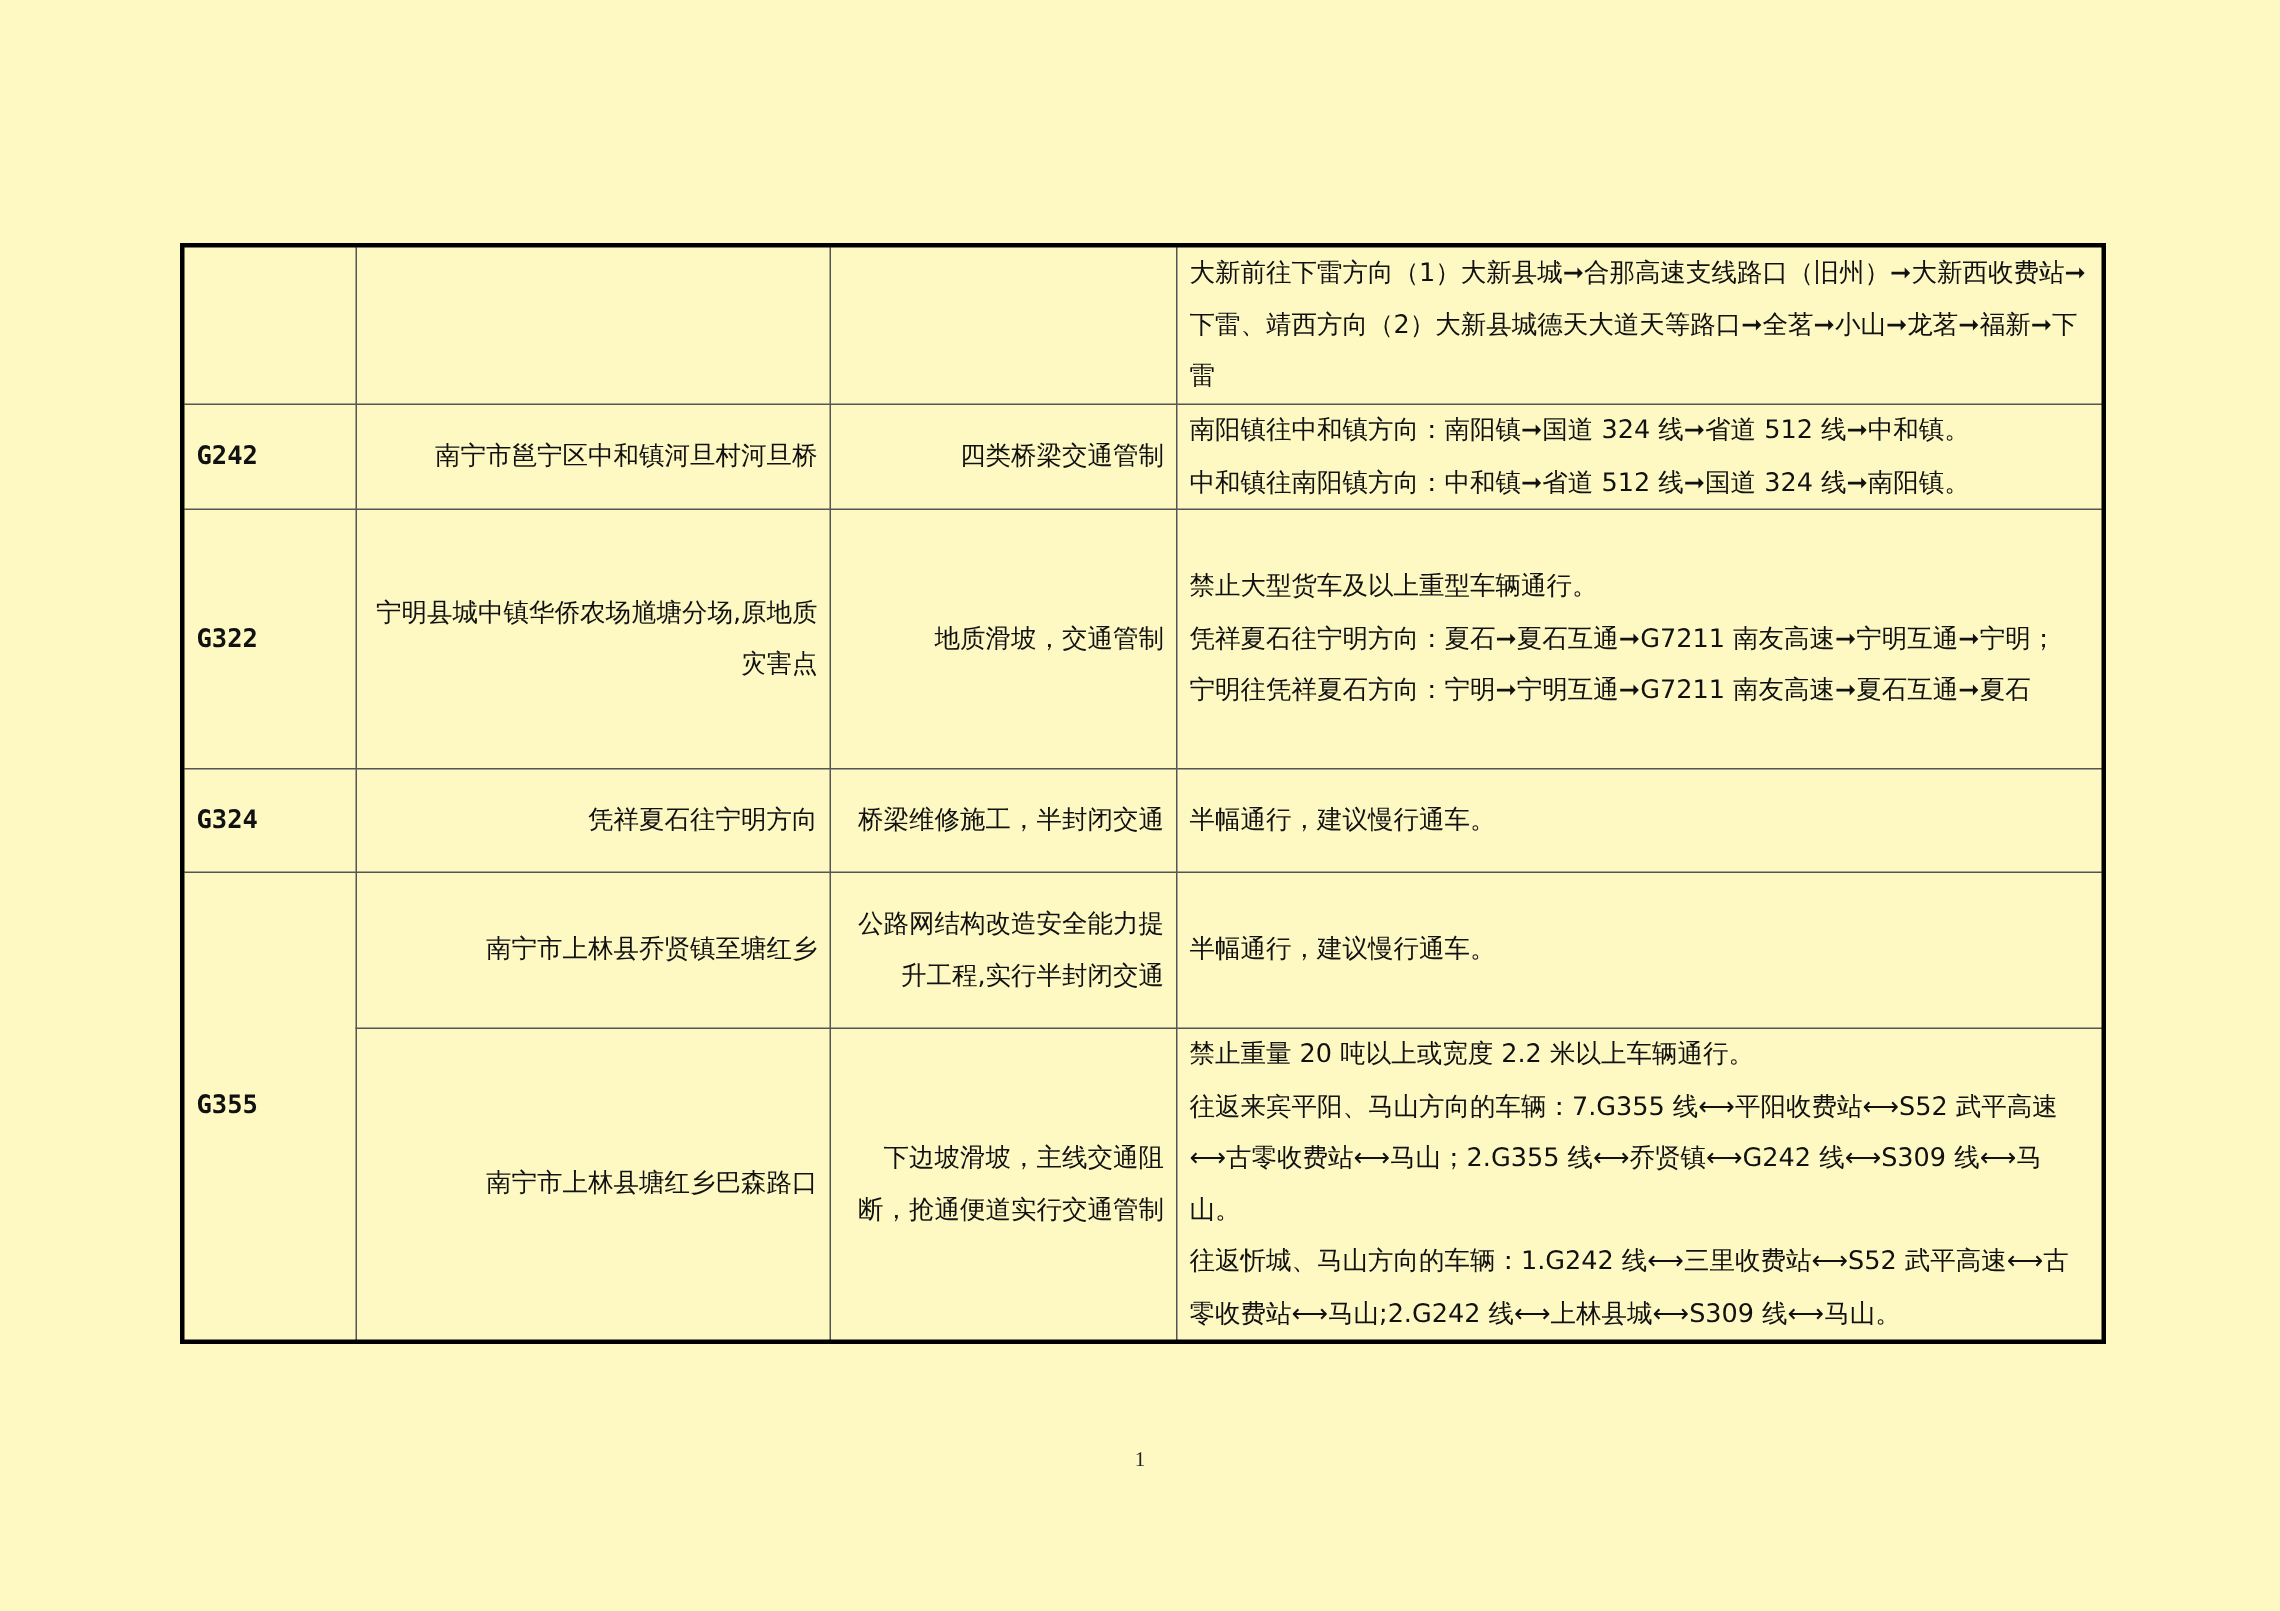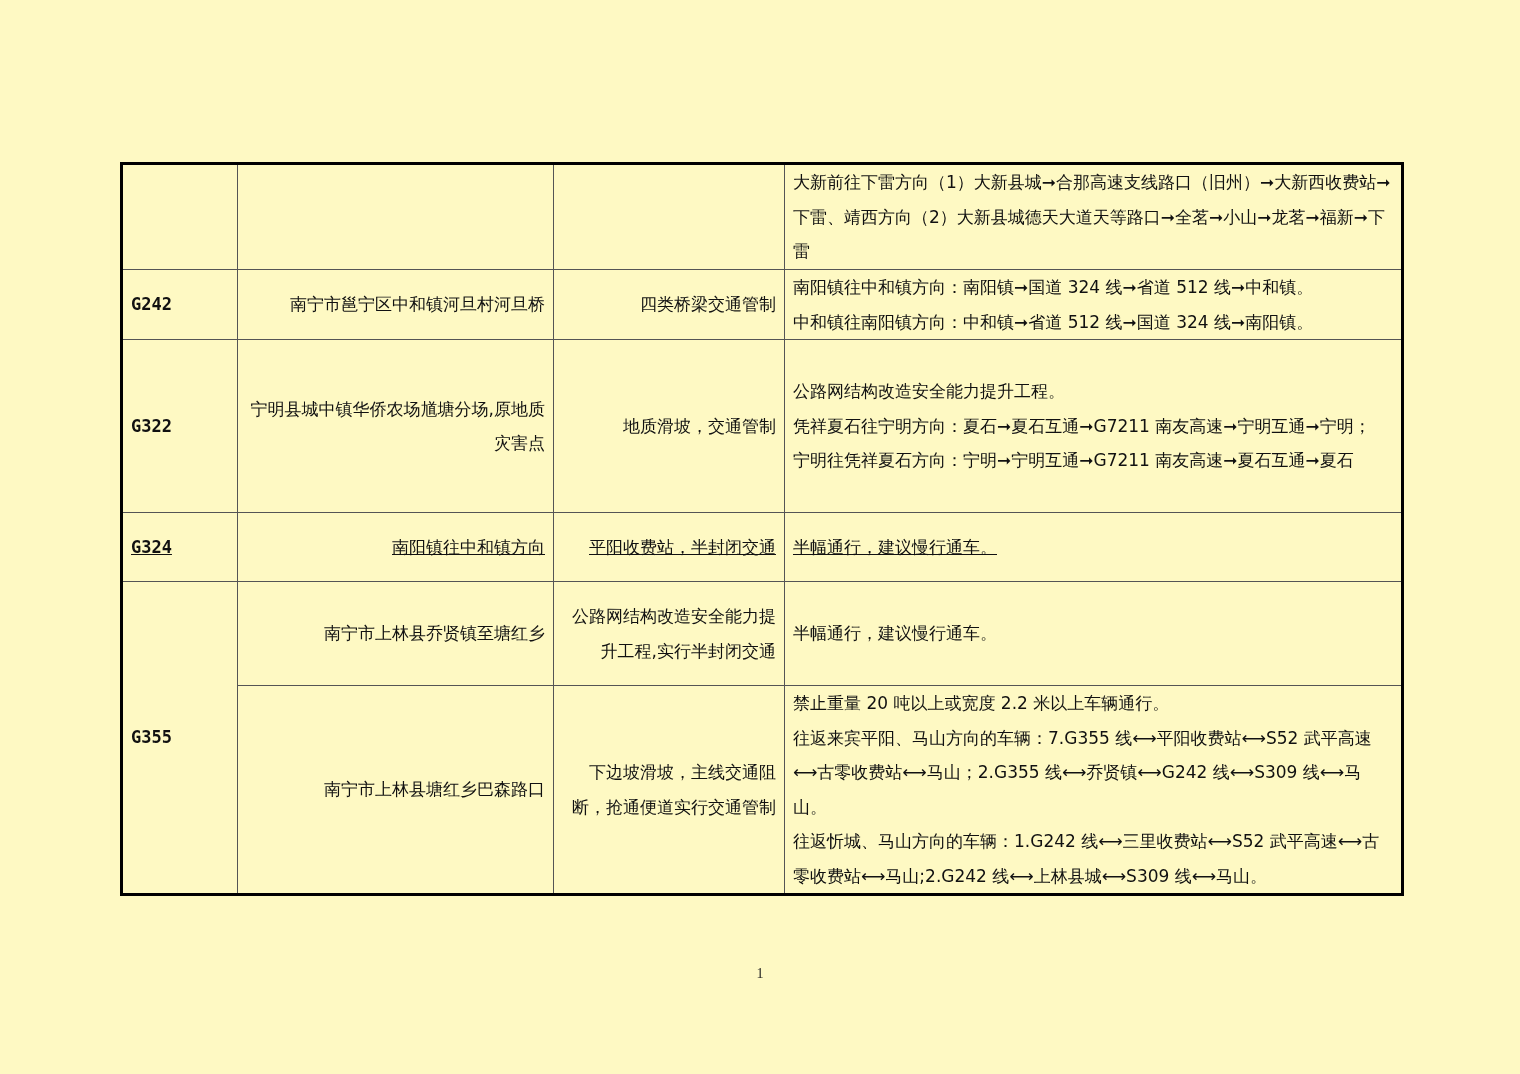--- a/index.html
+++ b/index.html
@@ -57,21 +57,21 @@
       width: 1520px;
       top: 966px;
       text-align: center;
       font-family: "Liberation Serif", serif;
       font-size: 14px;
       color: #222222;
     }
     tr.r0 td { height: 104px; }
     tr.r1 td { height: 68px; }
     tr.r2 td { height: 172px; }
-    tr.r3 td { height: 68px; text-decoration: underline; }
+    tr.r3 td { height: 68px; }
     tr.r4 td { height: 103px; }
     tr.r5 td { height: 206px; }
   </style>
 </head>
 <body>
 
 <div class="page">
   <table class="notice">
     <colgroup>
       <col class="c-road">
@@ -95,29 +95,29 @@
         <td class="detour">
           <span class="line">南阳镇往中和镇方向：南阳镇➞国道 324 线➞省道 512 线➞中和镇。</span>
           <span class="line">中和镇往南阳镇方向：中和镇➞省道 512 线➞国道 324 线➞南阳镇。</span>
         </td>
       </tr>
       <tr class="r2">
         <td class="road">G322</td>
         <td class="loc">宁明县城中镇华侨农场馗塘分场,原地质灾害点</td>
         <td class="type">地质滑坡，交通管制</td>
         <td class="detour">
-          <span class="line">公路网结构改造安全能力提升工程。</span>
+          <span class="line">禁止大型货车及以上重型车辆通行。</span>
           <span class="line">凭祥夏石往宁明方向：夏石➞夏石互通➞G7211 南友高速➞宁明互通➞宁明；</span>
           <span class="line">宁明往凭祥夏石方向：宁明➞宁明互通➞G7211 南友高速➞夏石互通➞夏石</span>
         </td>
       </tr>
       <tr class="r3">
         <td class="road">G324</td>
-        <td class="loc">南阳镇往中和镇方向</td>
-        <td class="type">平阳收费站，半封闭交通</td>
+        <td class="loc">凭祥夏石往宁明方向</td>
+        <td class="type">桥梁维修施工，半封闭交通</td>
         <td class="detour">
           <span class="line">半幅通行，建议慢行通车。</span>
         </td>
       </tr>
       <tr class="r4">
         <td class="road" rowspan="2">G355</td>
         <td class="loc">南宁市上林县乔贤镇至塘红乡</td>
         <td class="type">公路网结构改造安全能力提升工程,实行半封闭交通</td>
         <td class="detour">
           <span class="line">半幅通行，建议慢行通车。</span>

